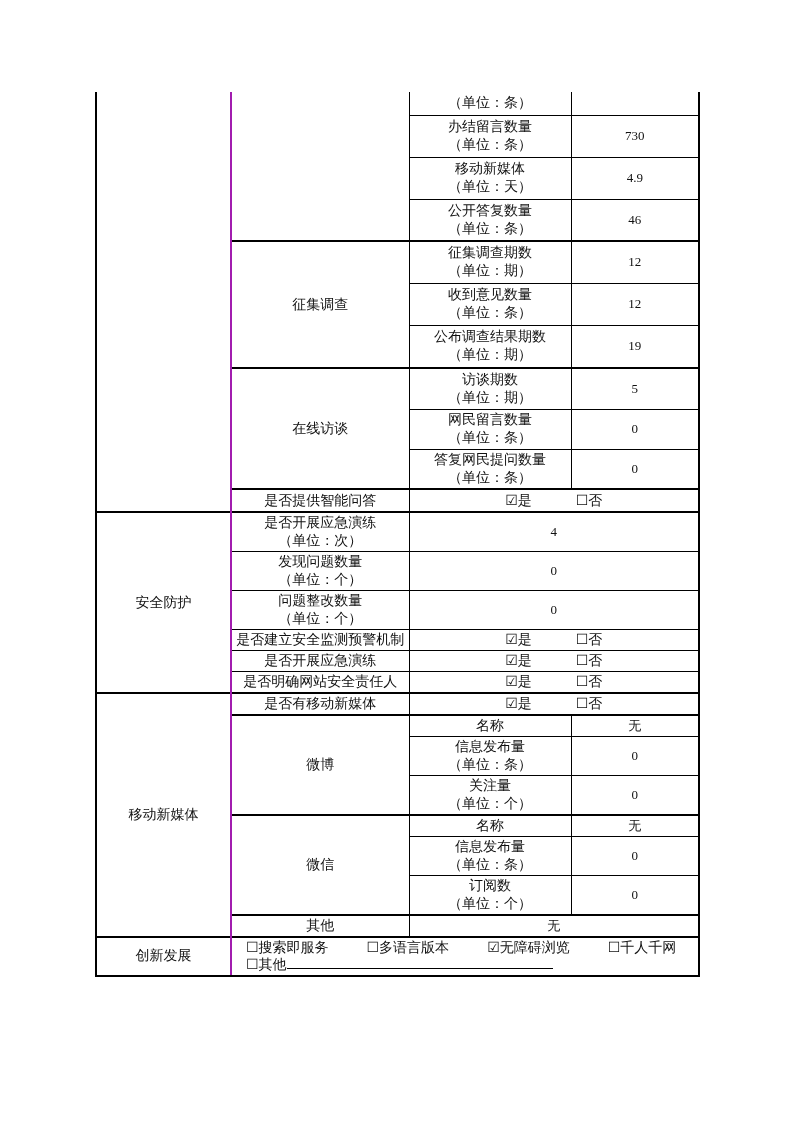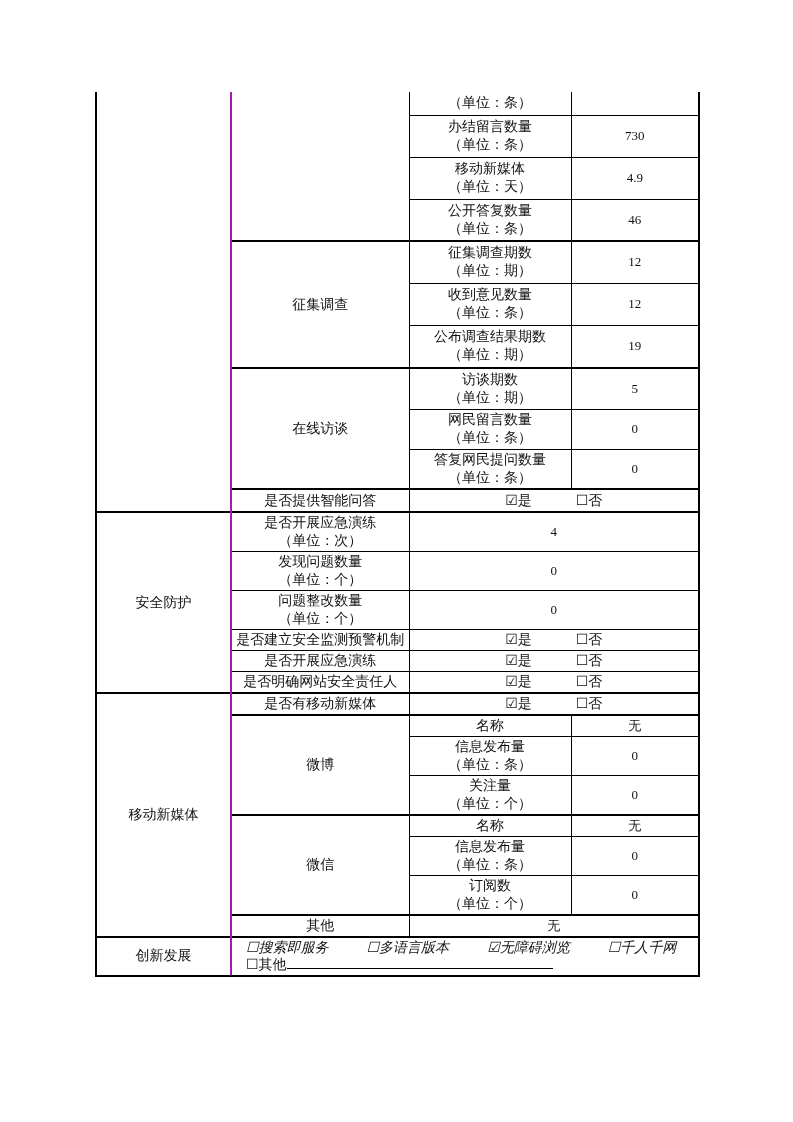--- a/index.html
+++ b/index.html
@@ -25,21 +25,21 @@
   .lbl{white-space:pre-line;}
   .val{font-family:Liberation Serif, serif;font-size:13px;}
   .title{font-size:14px;}
   .yes-no .no{margin-left:44px;}
   
   .h23{height:23px}.h42{height:42px}.h43{height:43px}.h41{height:41px}
   .h40{height:40px}.h36{height:36px}.h35{height:35px}.h34{height:34px}
   .h33{height:33px}.h21{height:21px}.h20{height:20px}
   
   td.innov{text-align:left;padding:2px 4px 2px 14px;line-height:16px;}
-  .innov-line1 span{margin-right:38px;font-style:italic;}
+  .innov-line1 span{margin-right:38px;}
   .innov-line1 span:last-child{margin-right:0;}
   .blank-line{display:inline-block;width:266px;border-bottom:1px solid #000;height:0.85em;vertical-align:baseline;}
 </style>
 </head>
 <body>
 
 <div class="table-wrap">
 <table class="report">
   <colgroup>
     <col style="width:135px">

